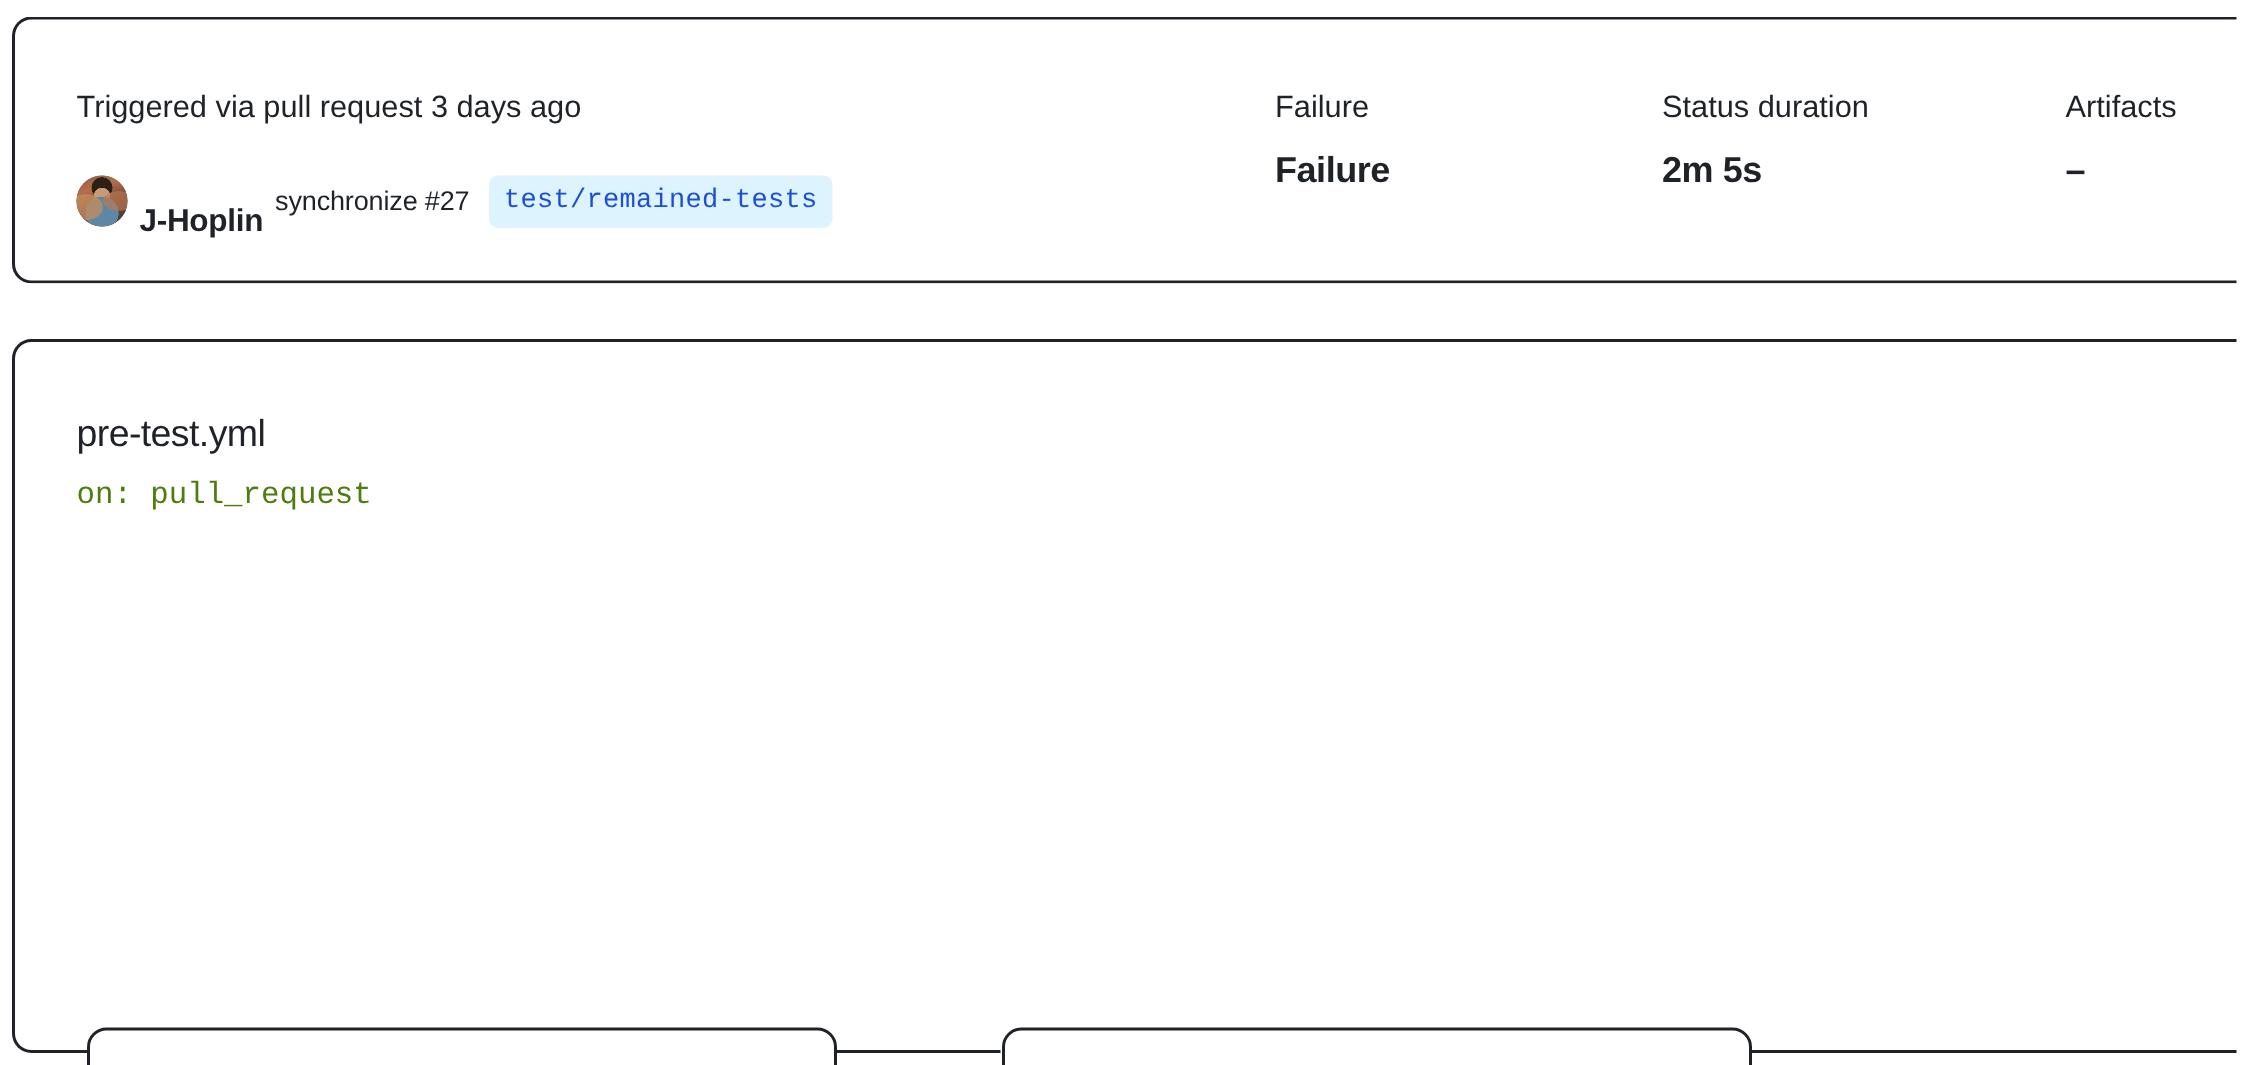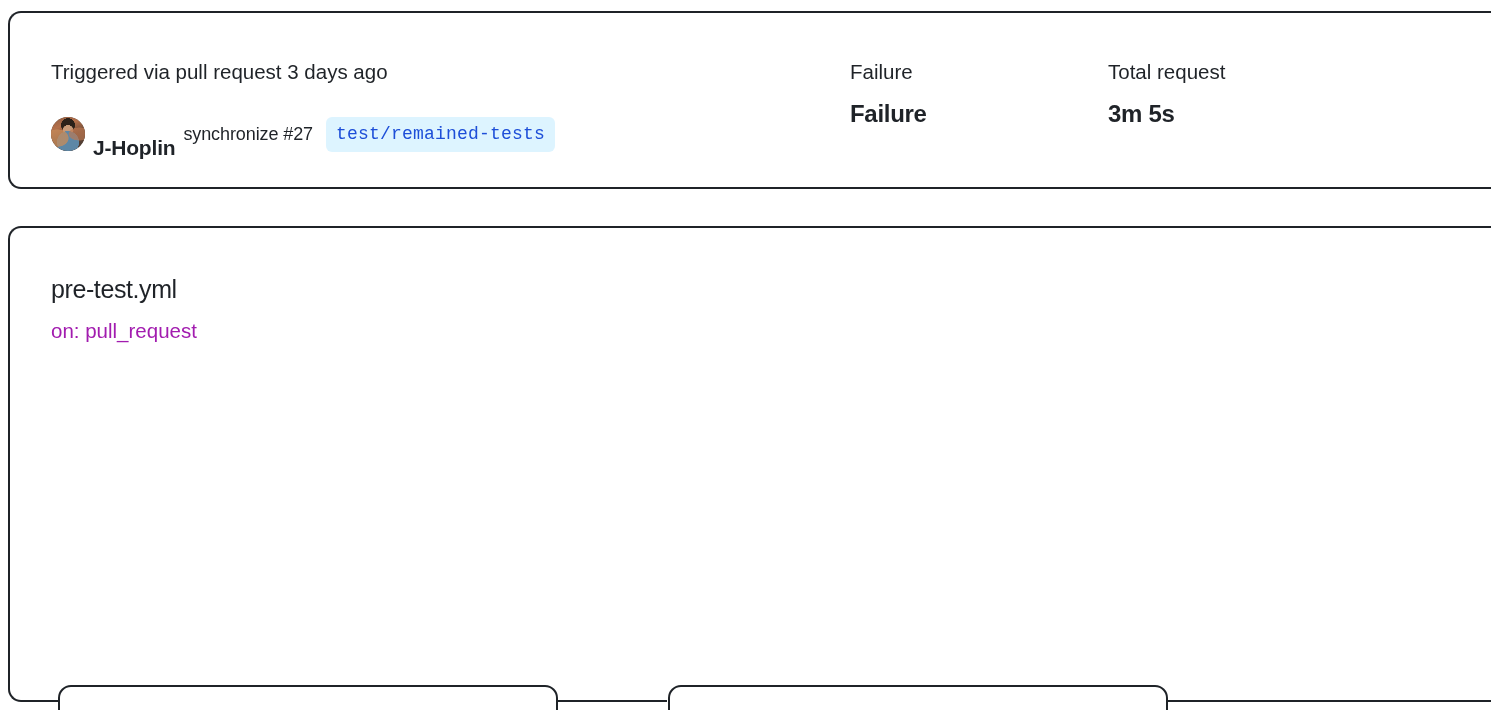--- a/index.html
+++ b/index.html
@@ -165,22 +165,23 @@
     font-weight: normal;
     color: #1f2328;
     letter-spacing: -0.4px;
     line-height: 30px;
   }
   .workflow-subtitle {
     position: absolute;
     left: 41px;
     top: 90px;
     font-size: 20.5px;
-    color: #a21caf;
+    color: #4d7c0f;
     line-height: 26px;
+    font-family: Liberation Mono, monospace;
   }
 
   
   .graph {
     position: absolute;
     left: 0;
     top: 0;
     right: 0;
     bottom: 0;
   }
@@ -230,24 +231,28 @@
         <span class="actor-event">synchronize #27</span>
         <span class="branch-badge">test/remained-tests</span>
       </div>
 
       <div class="stat-col" id="stat-status">
         <div class="stat-label">Failure</div>
         <div class="stat-value">Failure</div>
       </div>
 
       <div class="stat-col" id="stat-duration">
-        <div class="stat-label">Total request</div>
-        <div class="stat-value">3m 5s</div>
-      </div>
-
+        <div class="stat-label">Status duration</div>
+        <div class="stat-value">2m 5s</div>
+      </div>
+
+      <div class="stat-col" id="stat-artifacts">
+        <div class="stat-label">Artifacts</div>
+        <div class="stat-value">–</div>
+      </div>
 
     </div>
   </div>
 
   <div class="card" id="workflow-card">
 
     <div class="workflow-title">pre-test.yml</div>
     <div class="workflow-subtitle">on: pull_request</div>
 
     <div class="graph">

